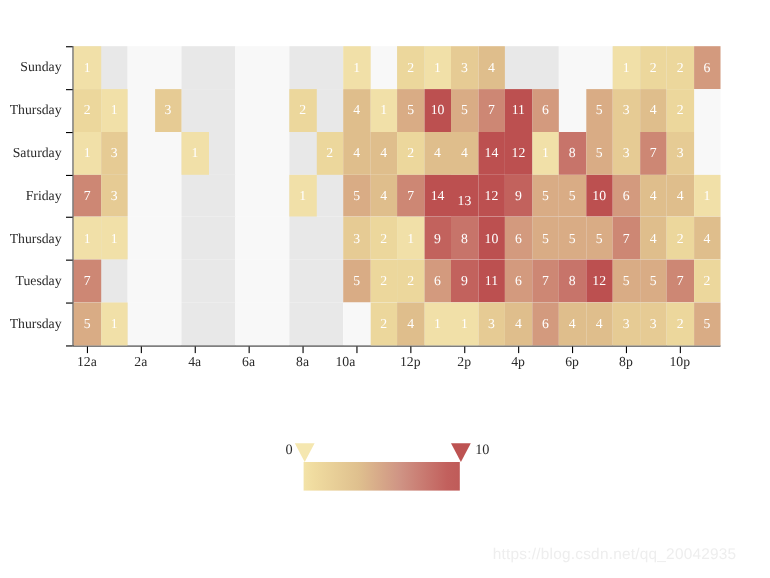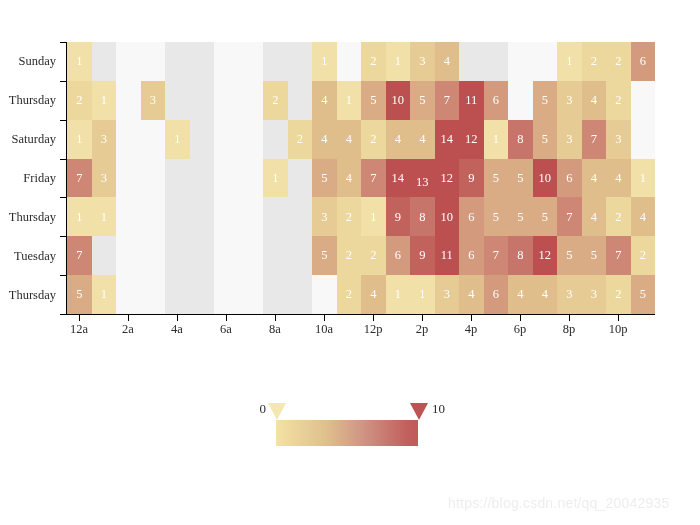--- a/index.html
+++ b/index.html
@@ -496,21 +496,21 @@
       <div class="xtick" style="left: 520px;"></div>
       <div class="xtick" style="left: 569px;"></div>
       <div class="xtick" style="left: 618px;"></div>
     </div>
   <div id="x-axis-labels">
       <div class="xlabel" style="left: 79px;">12a</div>
       <div class="xlabel" style="left: 128px;">2a</div>
       <div class="xlabel" style="left: 177px;">4a</div>
       <div class="xlabel" style="left: 226px;">6a</div>
       <div class="xlabel" style="left: 275px;">8a</div>
-      <div class="xlabel" style="left: 324px;">10a</div>
+      <div class="xlabel" style="left: 314px;">10a</div>
       <div class="xlabel" style="left: 373px;">12p</div>
       <div class="xlabel" style="left: 422px;">2p</div>
       <div class="xlabel" style="left: 471px;">4p</div>
       <div class="xlabel" style="left: 520px;">6p</div>
       <div class="xlabel" style="left: 569px;">8p</div>
       <div class="xlabel" style="left: 618px;">10p</div>
     </div>
 
   <div class="legend">
     <div class="legend-min">0</div>

